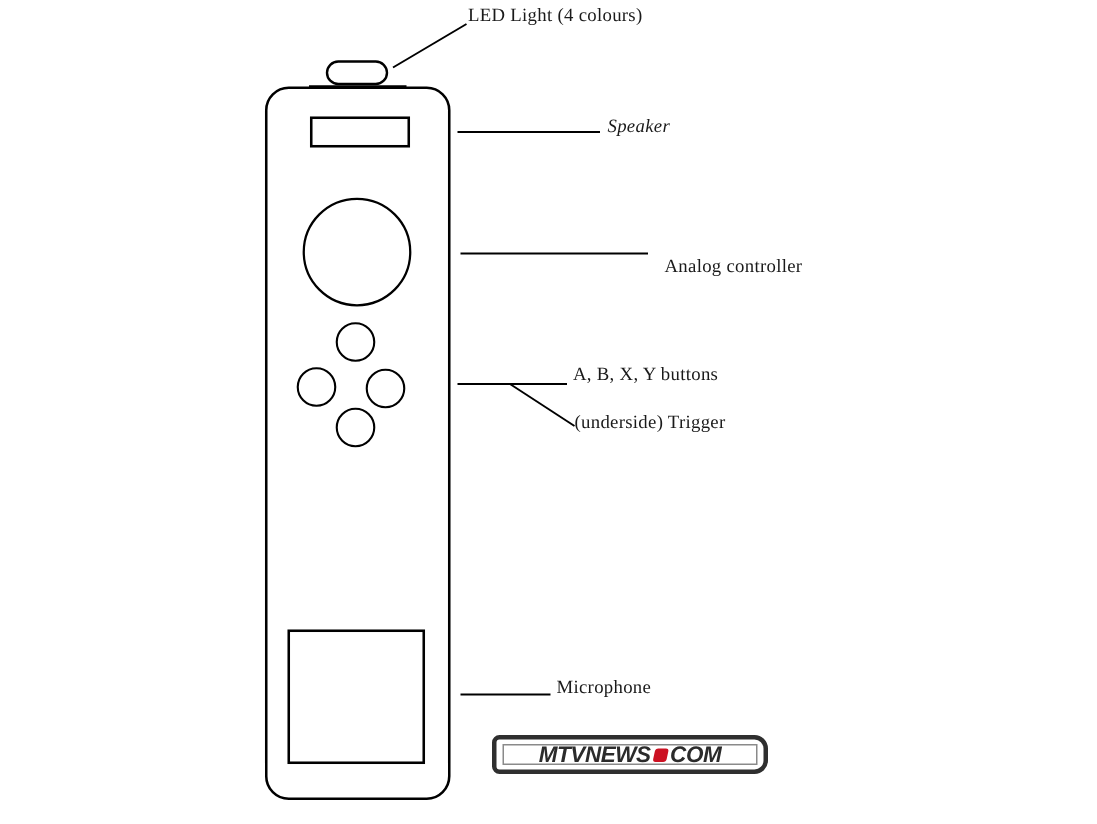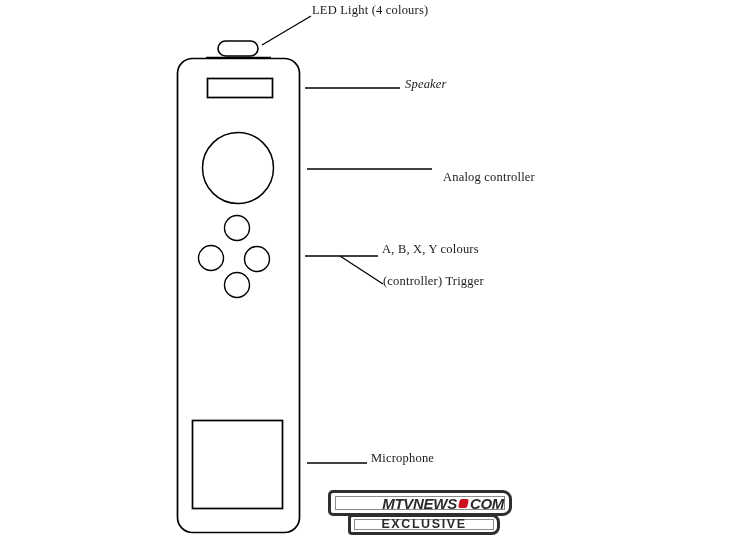--- a/index.html
+++ b/index.html
@@ -62,21 +62,21 @@
   .wm-top-inner {
     position: absolute;
     left: 4px;
     top: 3px;
     right: 4px;
     bottom: 3px;
     border: 1px solid #8a8a8a;
     box-sizing: border-box;
     display: flex;
     align-items: center;
-    justify-content: flex-end;
+    justify-content: center;
   }
   .wm-news-text {
     font-family: "Liberation Sans", "DejaVu Sans", sans-serif;
     font-weight: bold;
     font-style: italic;
     font-size: 15px;
     letter-spacing: -0.3px;
     color: #2b2b2b;
     display: flex;
     align-items: center;
@@ -164,40 +164,35 @@
 
     <line x1="307" y1="463" x2="367" y2="463" stroke="#000000" stroke-width="1.4"></line>
   </svg>
 
   <div class="callout-label" style="left:312px; top:4px;">LED Light (4 colours)</div>
 
   <div class="callout-label" style="left:405px; top:78px;font-style:italic;">Speaker</div>
 
   <div class="callout-label" style="left:443px; top:171px;text-align:right;">Analog controller</div>
 
-  <div class="callout-label" style="left:382px; top:243px;">A, B, X, Y colours</div>
+  <div class="callout-label" style="left:382px; top:243px;">A, B, X, Y buttons</div>
 
-  <div class="callout-label" style="left:383px; top:275px;">(controller) Trigger</div>
+  <div class="callout-label" style="left:383px; top:275px;">(underside) Trigger</div>
 
   <div class="callout-label" style="left:371px; top:452px;">Microphone</div>
 
   <div id="watermark">
     <div class="wm-shadow" style="left:11px; top:6px; width:184px; height:26px; border-radius:5px 9px 9px 5px;"></div>
     <div class="wm-shadow" style="left:31px; top:30px; width:152px; height:21px; border-radius:4px 8px 8px 4px;"></div>
 
     <div class="wm-top-bar">
       <div class="wm-top-inner">
         <span class="wm-news-text">
           <span>MTVNEWS</span>
           <span class="wm-dot"></span>
           <span>COM</span>
         </span>
       </div>
     </div>
 
-    <div class="wm-bottom-bar">
-      <div class="wm-bottom-inner">
-        <span class="wm-excl-text">EXCLUSIVE</span>
-      </div>
-    </div>
   </div>
 
 </div>
 
 </body></html>

